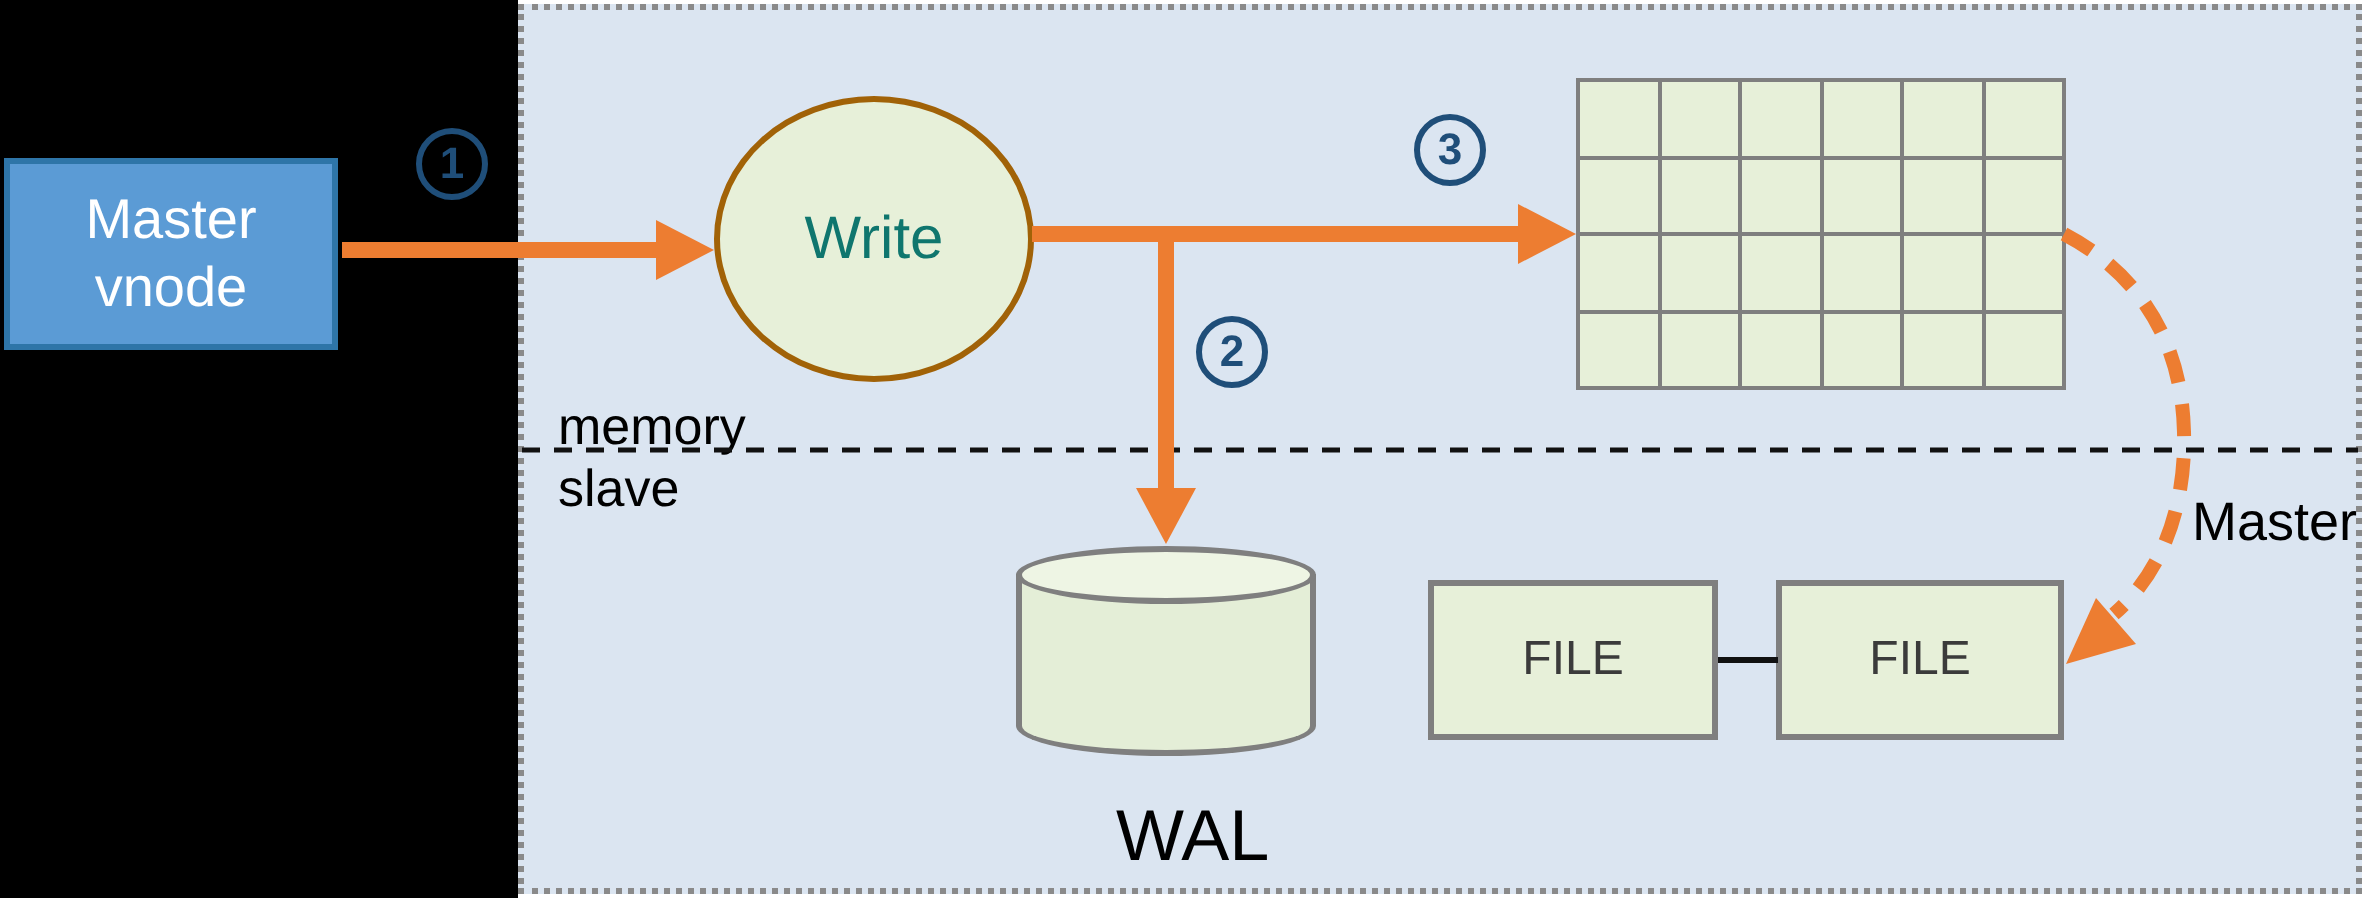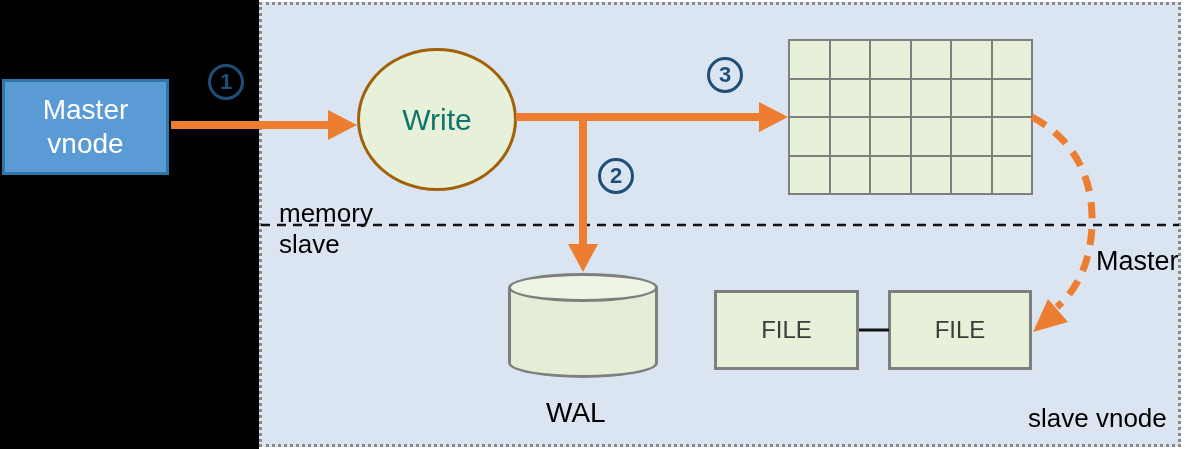--- a/index.html
+++ b/index.html
@@ -73,21 +73,21 @@
     display: flex; align-items: center; justify-content: center;
     font-size: 24px;
     color: #3b3b3b;
   }
   .file-box.first  { left: 714px; width: 145px; }
   .file-box.second { left: 888px; width: 144px; }
 
   .label { color: #000000; }
   .label-memory { left: 279px; top: 198px; font-size: 26px; }
   .label-disk   { left: 279px; top: 229px; font-size: 26px; }
-  .label-wal    { left: 546px; top: 397px; font-size: 28px; }
+  .label-wal    { left: 558px; top: 397px; font-size: 36px; }
   .label-flush  { left: 1096px; top: 246px; font-size: 27px; }
   .label-slave  { left: 1028px; top: 403px; font-size: 26px; }
 
   .badge {
     width: 36px; height: 36px;
     border: 3px solid #1f4e79;
     border-radius: 50%;
     color: #1f4e79;
     font-size: 22px;
     font-weight: bold;
@@ -148,21 +148,20 @@
   <div class="abs wal-body"></div>
   <div class="abs wal-top"></div>
 
   <div class="abs file-box first">FILE</div>
   <div class="abs file-box second">FILE</div>
 
   <div class="abs label label-memory">memory</div>
   <div class="abs label label-disk">slave</div>
   <div class="abs label label-wal">WAL</div>
   <div class="abs label label-flush">Master</div>
-  <div class="abs label label-slave">slave vnode</div>
 
   <div class="abs badge badge-1">1</div>
   <div class="abs badge badge-2">2</div>
   <div class="abs badge badge-3">3</div>
 
   <svg class="overlay" viewBox="0 0 1185 449" xmlns="http://www.w3.org/2000/svg">
 
     <line x1="261" y1="225" x2="1179" y2="225" stroke="#111111" stroke-width="2.5" stroke-dasharray="9 7"></line>
 
     <line x1="859" y1="330" x2="889" y2="330" stroke="#111111" stroke-width="3"></line>

